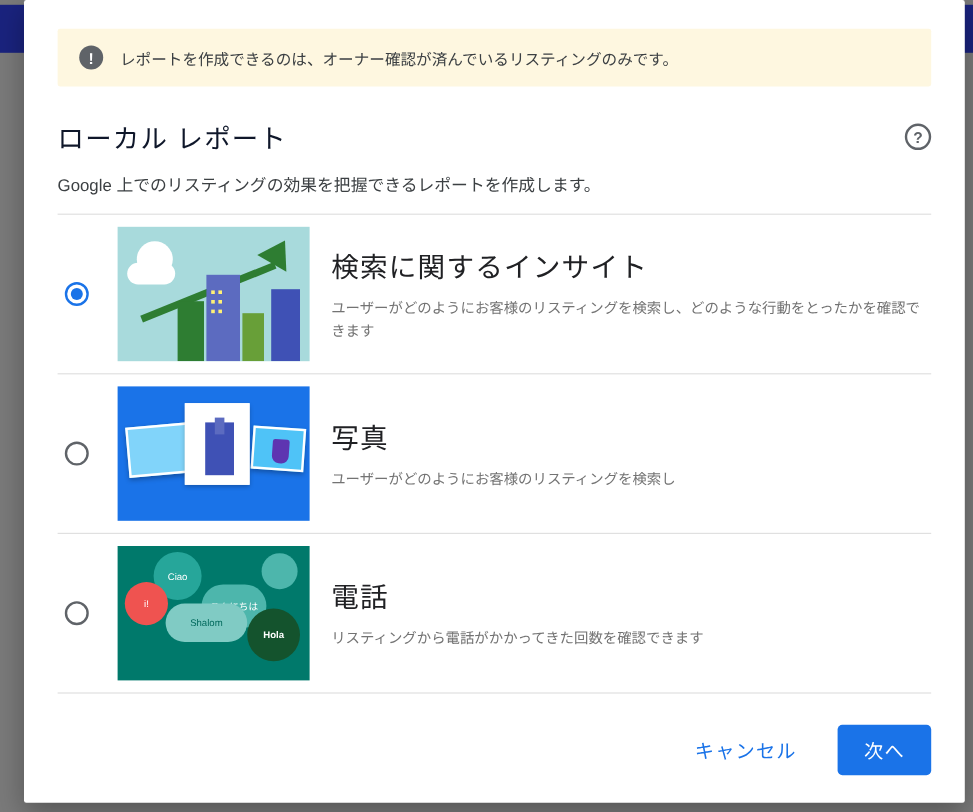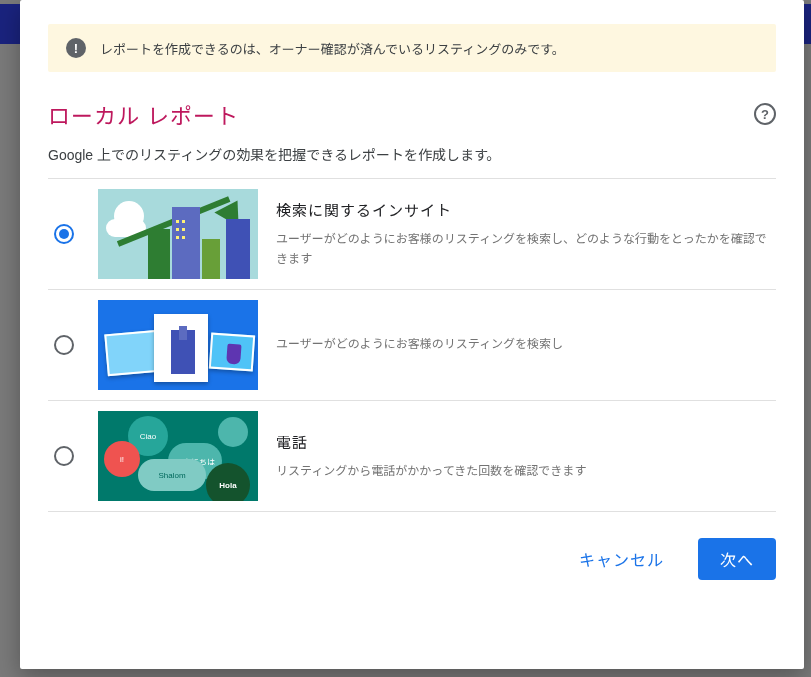--- a/index.html
+++ b/index.html
@@ -58,21 +58,21 @@
       color: #3c4043;
     }
     .header {
       display: flex;
       justify-content: space-between;
       align-items: center;
     }
     .title {
       font-size: 22px;
       font-weight: 400;
-      color: #be185d;
+      color: #0f172a;
       letter-spacing: 1px;
     }
     .help-icon {
       width: 22px;
       height: 22px;
       border: 2px solid #5f6368;
       border-radius: 50%;
       display: flex;
       align-items: center;
       justify-content: center;
@@ -116,28 +116,28 @@
       position: absolute;
       top: 3px;
       left: 3px;
       width: 10px;
       height: 10px;
       background: #1a73e8;
       border-radius: 50%;
     }
     .thumb {
       width: 160px;
-      height: 90px;
+      height: 112px;
       flex-shrink: 0;
       position: relative;
       overflow: hidden;
     }
     .opt-text { flex: 1; }
     .opt-title {
-      font-size: 15px;
+      font-size: 23px;
       color: #202124;
       margin-bottom: 10px;
       letter-spacing: 1px;
     }
     .opt-desc {
       font-size: 12px;
       color: #737373;
       line-height: 1.6;
     }
     .footer {
@@ -243,20 +243,21 @@
         <div class="frame f1"></div>
         <div class="frame f3">
             <div class="glass"></div>
           </div>
         <div class="frame f2">
             <div class="tower"></div>
             <div class="top"></div>
           </div>
       </div>
       <div class="opt-text">
+        <div class="opt-title">写真</div>
         <div class="opt-desc">ユーザーがどのようにお客様のリスティングを検索し</div>
       </div>
     </div>
 
     <div class="option">
       <div class="radio"></div>
       <div class="thumb thumb3">
         <div class="bubble bb1">Ciao</div>
         <div class="bubble bb6"></div>
         <div class="bubble bb2">こんにちは</div>

